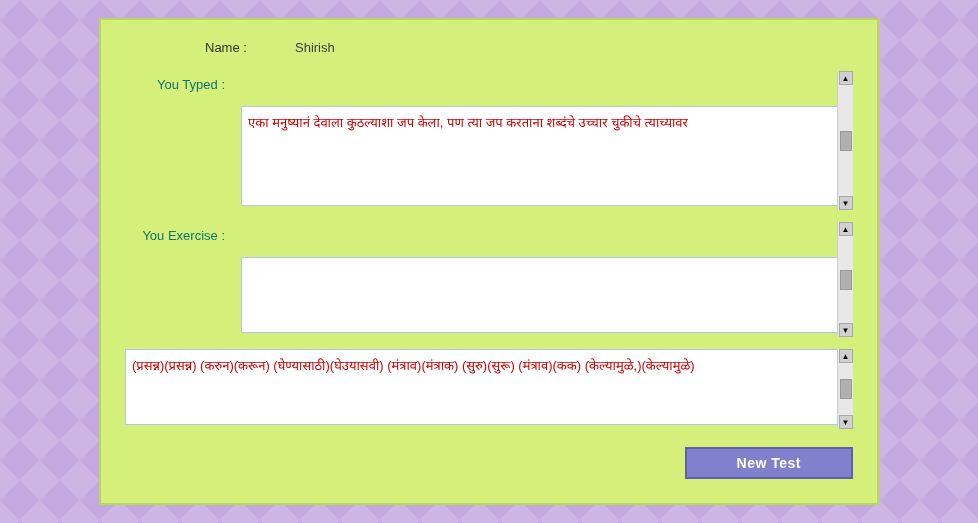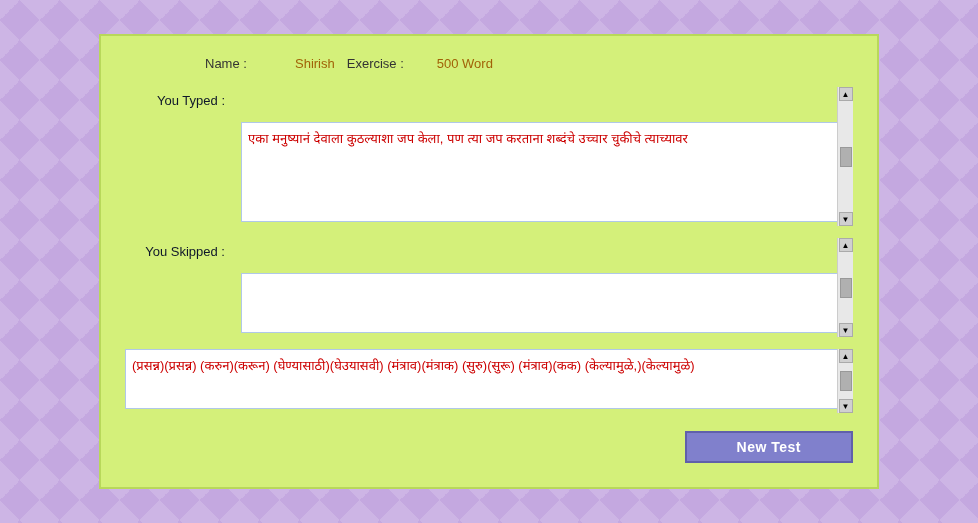--- a/index.html
+++ b/index.html
@@ -48,40 +48,40 @@
       font-size: 13px;
       color: #333;
     }
 
     .stat-label {
       min-width: 80px;
       color: #333;
     }
 
     .stat-value {
-      color: #a16207;
+      color: #404040;
     }
 
     .content-section {
       display: flex;
       flex-direction: column;
       gap: 12px;
     }
 
     .row {
       display: flex;
       align-items: flex-start;
       gap: 16px;
     }
 
     .row-label {
       min-width: 100px;
       text-align: right;
       font-size: 13px;
-      color: #0f172a;
+      color: #0f766e;
       padding-top: 6px;
       flex-shrink: 0;
     }
 
     .text-box-wrapper {
       flex: 1;
       position: relative;
     }
 
     .text-box {
@@ -92,21 +92,21 @@
       padding: 6px 20px 6px 6px;
       font-size: 13px;
       color: #cc0000;
       overflow-y: auto;
       resize: none;
       outline: none;
       line-height: 1.5;
     }
 
     .text-box-small {
-      height: 60px;
+      height: 76px;
     }
 
     .scrollbar-area {
       position: absolute;
       right: 0;
       top: 0;
       bottom: 0;
       width: 16px;
       background: #e8e8e8;
       border-left: 1px solid #ccc;
@@ -166,43 +166,39 @@
 <body>
 
 <div class="main-panel">
 
   <div class="stats-section">
     <div class="stats-left">
       <div class="stat-row">
         <span class="stat-label">Name :</span>
         <span class="stat-value">Shirish</span>
       </div>
-      <div class="stat-row">
-        <span class="stat-label">Exercise :</span>
-        <span class="stat-value">500 Word</span>
-      </div>
     </div>
   </div>
 
   <div class="content-section">
 
     <div class="row">
       <div class="row-label">You Typed :</div>
       <div class="text-box-wrapper">
         <textarea class="text-box typed-content" readonly="" style="color: rgb(204, 0, 0);">एका मनुष्यानं देवाला कुठल्याशा जप केला, पण त्या जप करताना शब्दंचे उच्चार चुकीचे त्याच्यावर</textarea>
         <div class="scrollbar-area">
           <div class="scroll-arrow">▲</div>
           <div class="scroll-thumb"></div>
           <div class="scroll-arrow">▼</div>
         </div>
       </div>
     </div>
 
     <div class="row">
-      <div class="row-label">You Skipped :</div>
+      <div class="row-label">You Exercise :</div>
       <div class="text-box-wrapper">
         <textarea class="text-box text-box-small typed-content" readonly="" style=""></textarea>
         <div class="scrollbar-area">
           <div class="scroll-arrow">▲</div>
           <div class="scroll-thumb"></div>
           <div class="scroll-arrow">▼</div>
         </div>
       </div>
     </div>
 

